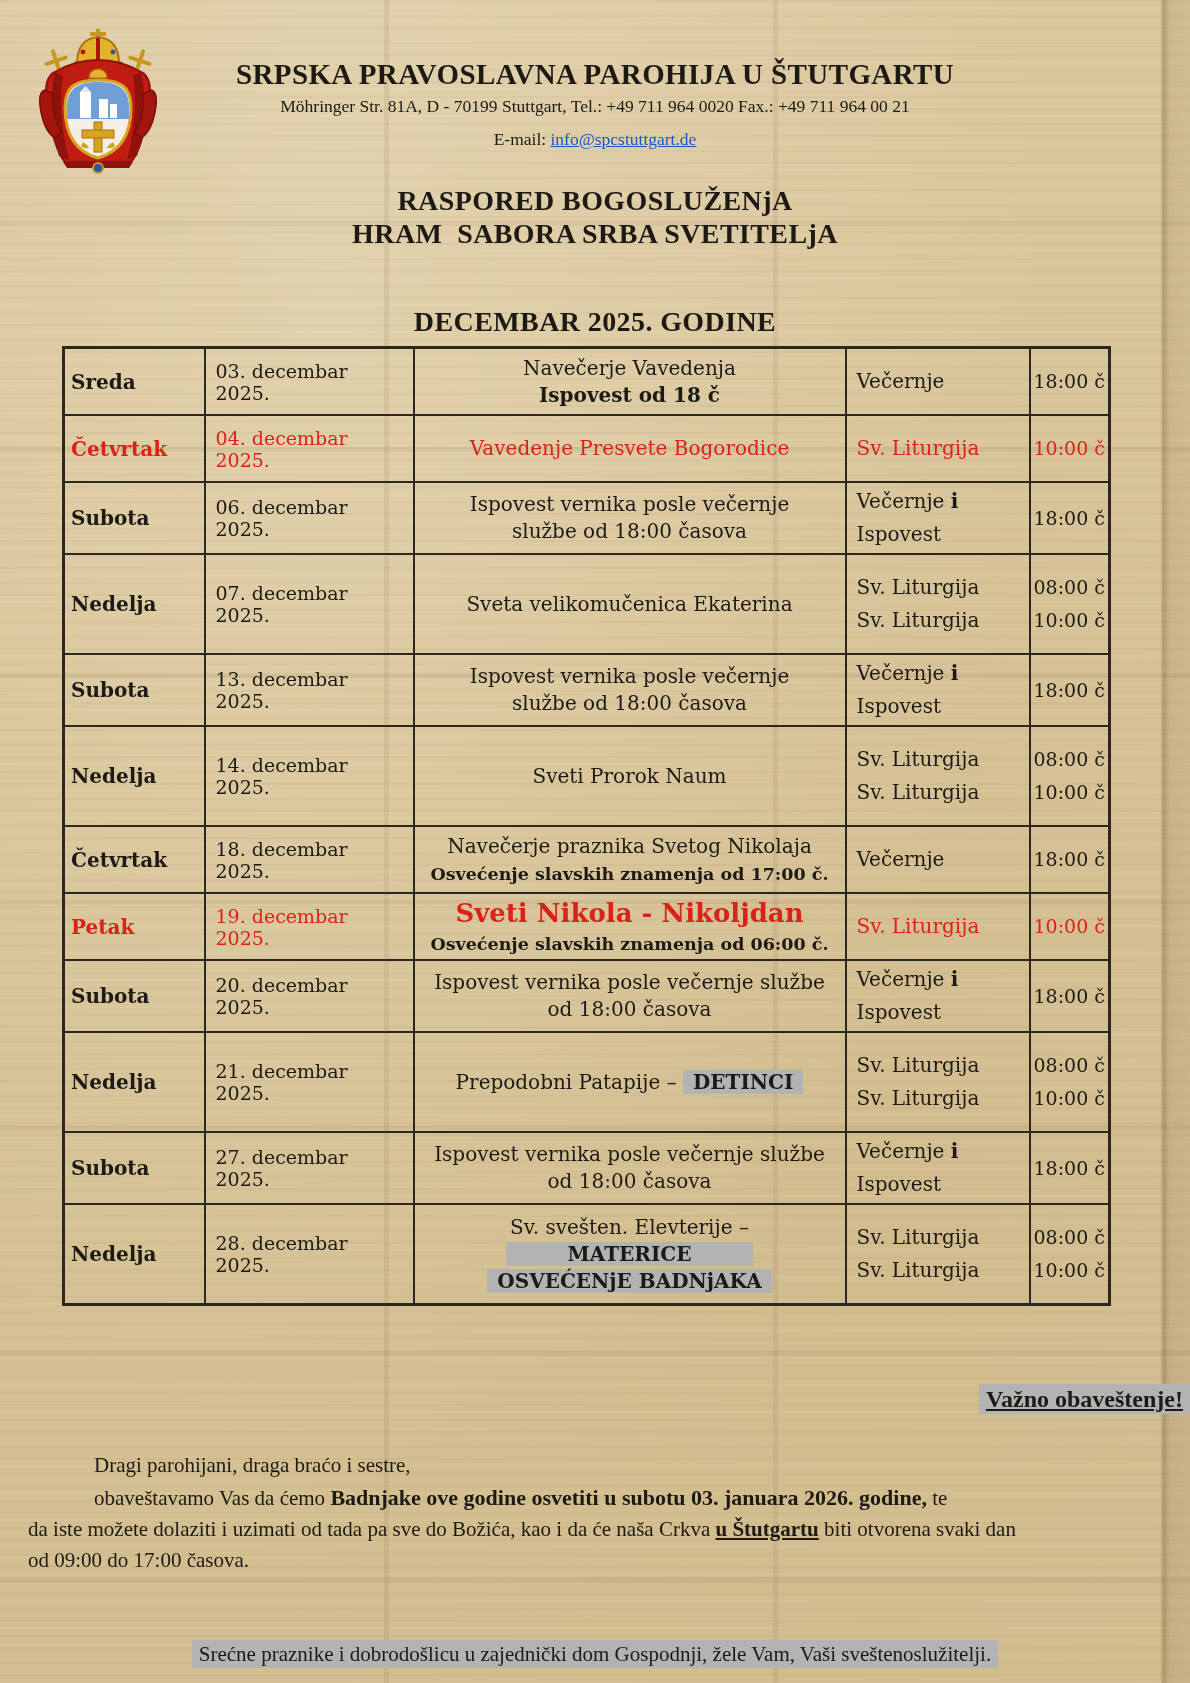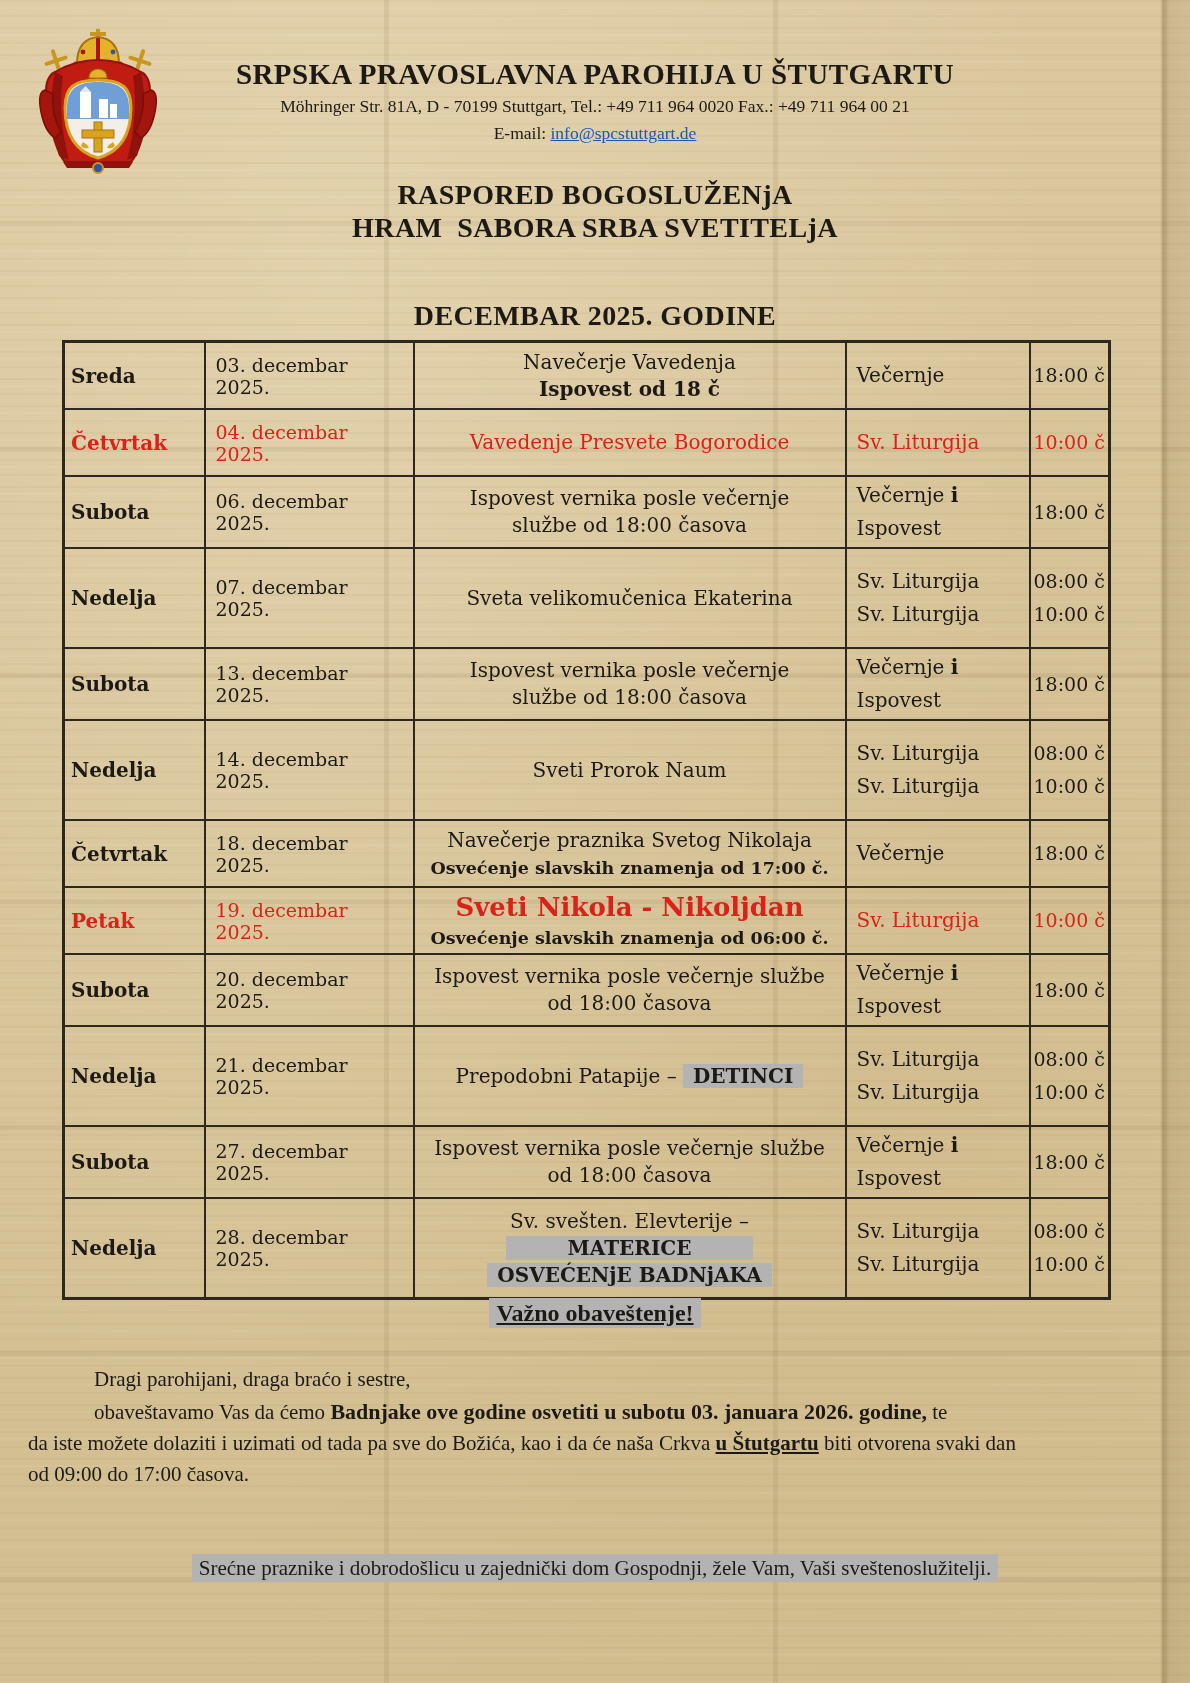--- a/index.html
+++ b/index.html
@@ -23,21 +23,21 @@
     --red:#d92218;
     --hl:#b3b3b3;
     --blue:#1a56c4;
     --border:#2c281f;
   }
   
   .logo{position:absolute;left:33px;top:28px;width:130px;height:148px;}
   header{padding-top:58px;text-align:center;}
   h1.org{margin:0;font-size:29px;font-weight:bold;letter-spacing:.4px;}
   .addr{margin-top:5px;font-size:17.5px;}
-  .email-line{margin-top:6px;font-size:17.5px;}
+  .email-line{margin-top:12px;font-size:17.5px;}
   .email-line a{color:var(--blue);text-decoration:underline;cursor:pointer;}
   .doc-title{margin-top:34px;text-align:center;font-size:28px;font-weight:bold;line-height:33px;letter-spacing:.4px;}
   .doc-title div{white-space:pre-wrap;}
   .month-title{margin:56px 8px 8px;text-align:center;font-size:28px;font-weight:bold;letter-spacing:.4px;}
   
   table.sched{
     border-collapse:collapse;table-layout:fixed;
     width:1046px;margin-left:62px;
     border:3px solid var(--border);
     font-family:"DejaVu Serif", serif;
@@ -59,21 +59,21 @@
   .u{text-decoration:underline;}
   .r{color:var(--red);}
   .k{color:#1d1a15;}
   .big{font-size:26px;line-height:34px;}
   .sm{font-size:17.5px;line-height:24px;}
   .lg{font-size:22px;}
   .hl{background:var(--hl);}
   .padw{padding:0 62px;}
   .padn{padding:0 10px;}
   
-  .important{text-align:center;}
+  .important{margin-top:80px;text-align:right;}
   .important .hl{font-size:24px;font-weight:bold;text-decoration:underline;padding:2px 7px;}
   .salutation{margin:40px 28px 0;font-size:21px;text-indent:66px;}
   .body-lines{margin-top:4px;}
   .body-line{margin:0 28px;font-size:21px;line-height:31px;}
   .body-line.ind{text-indent:66px;}
   .greeting-wrap{margin-top:66px;text-align:center;}
   .greeting-wrap .hl{font-size:21px;padding:2px 7px;}
   .office{margin-top:112px;text-align:center;}
   .office-row{line-height:26px;}
   .office-line{font-size:18.5px;padding:0 7px;}

